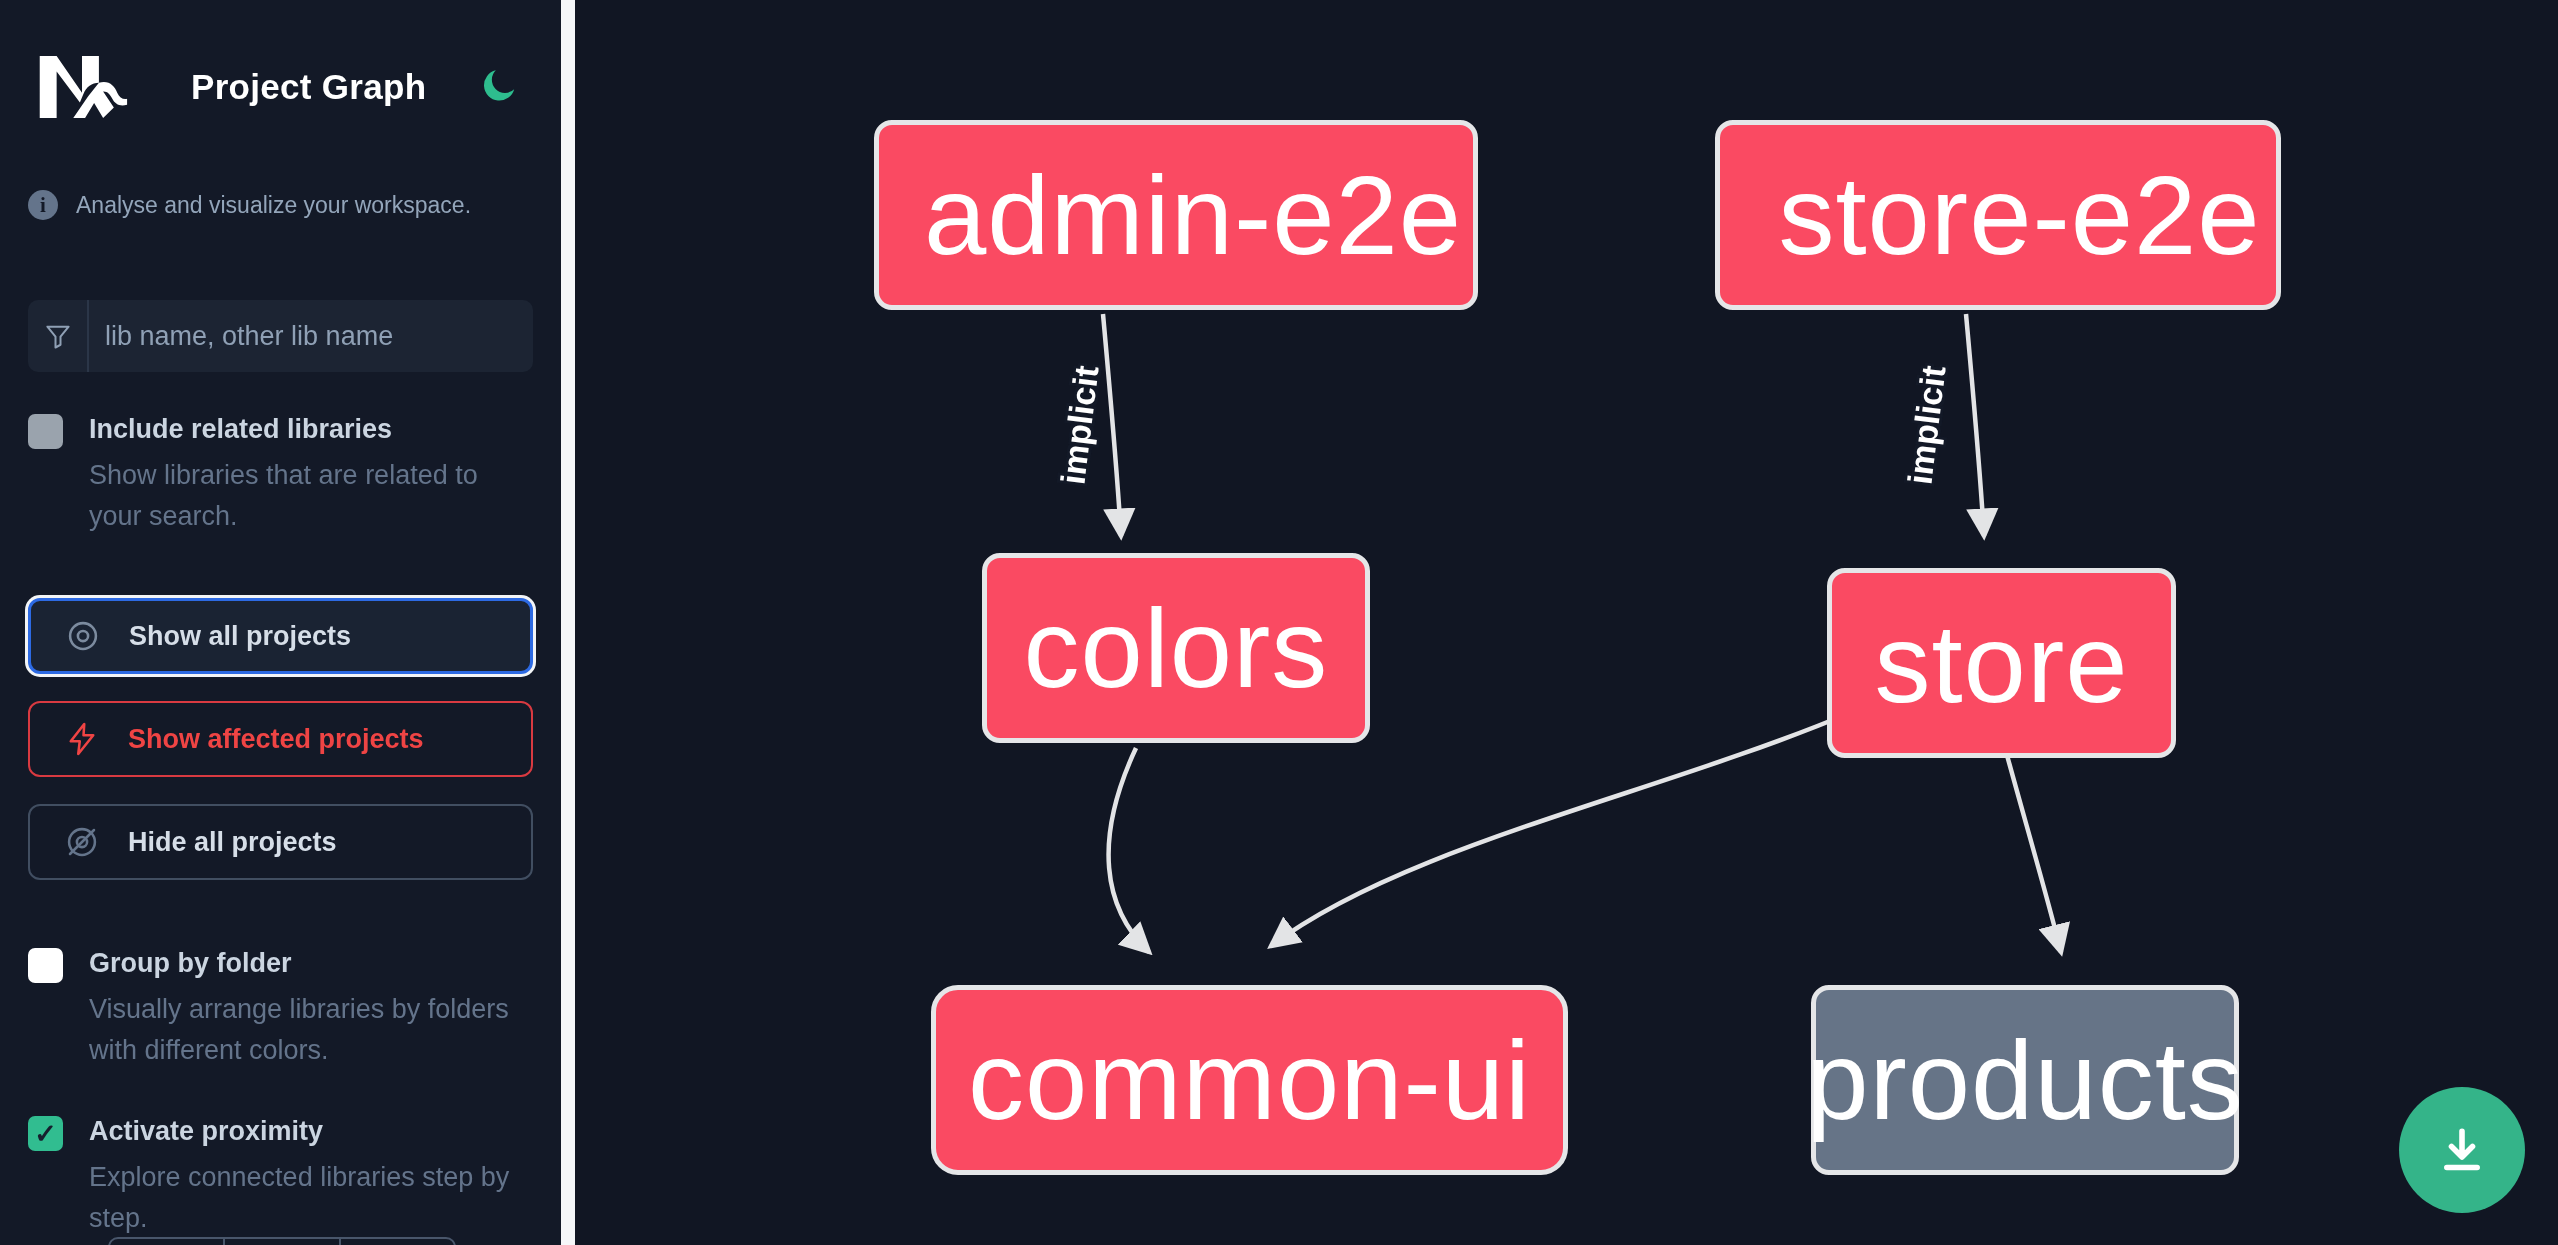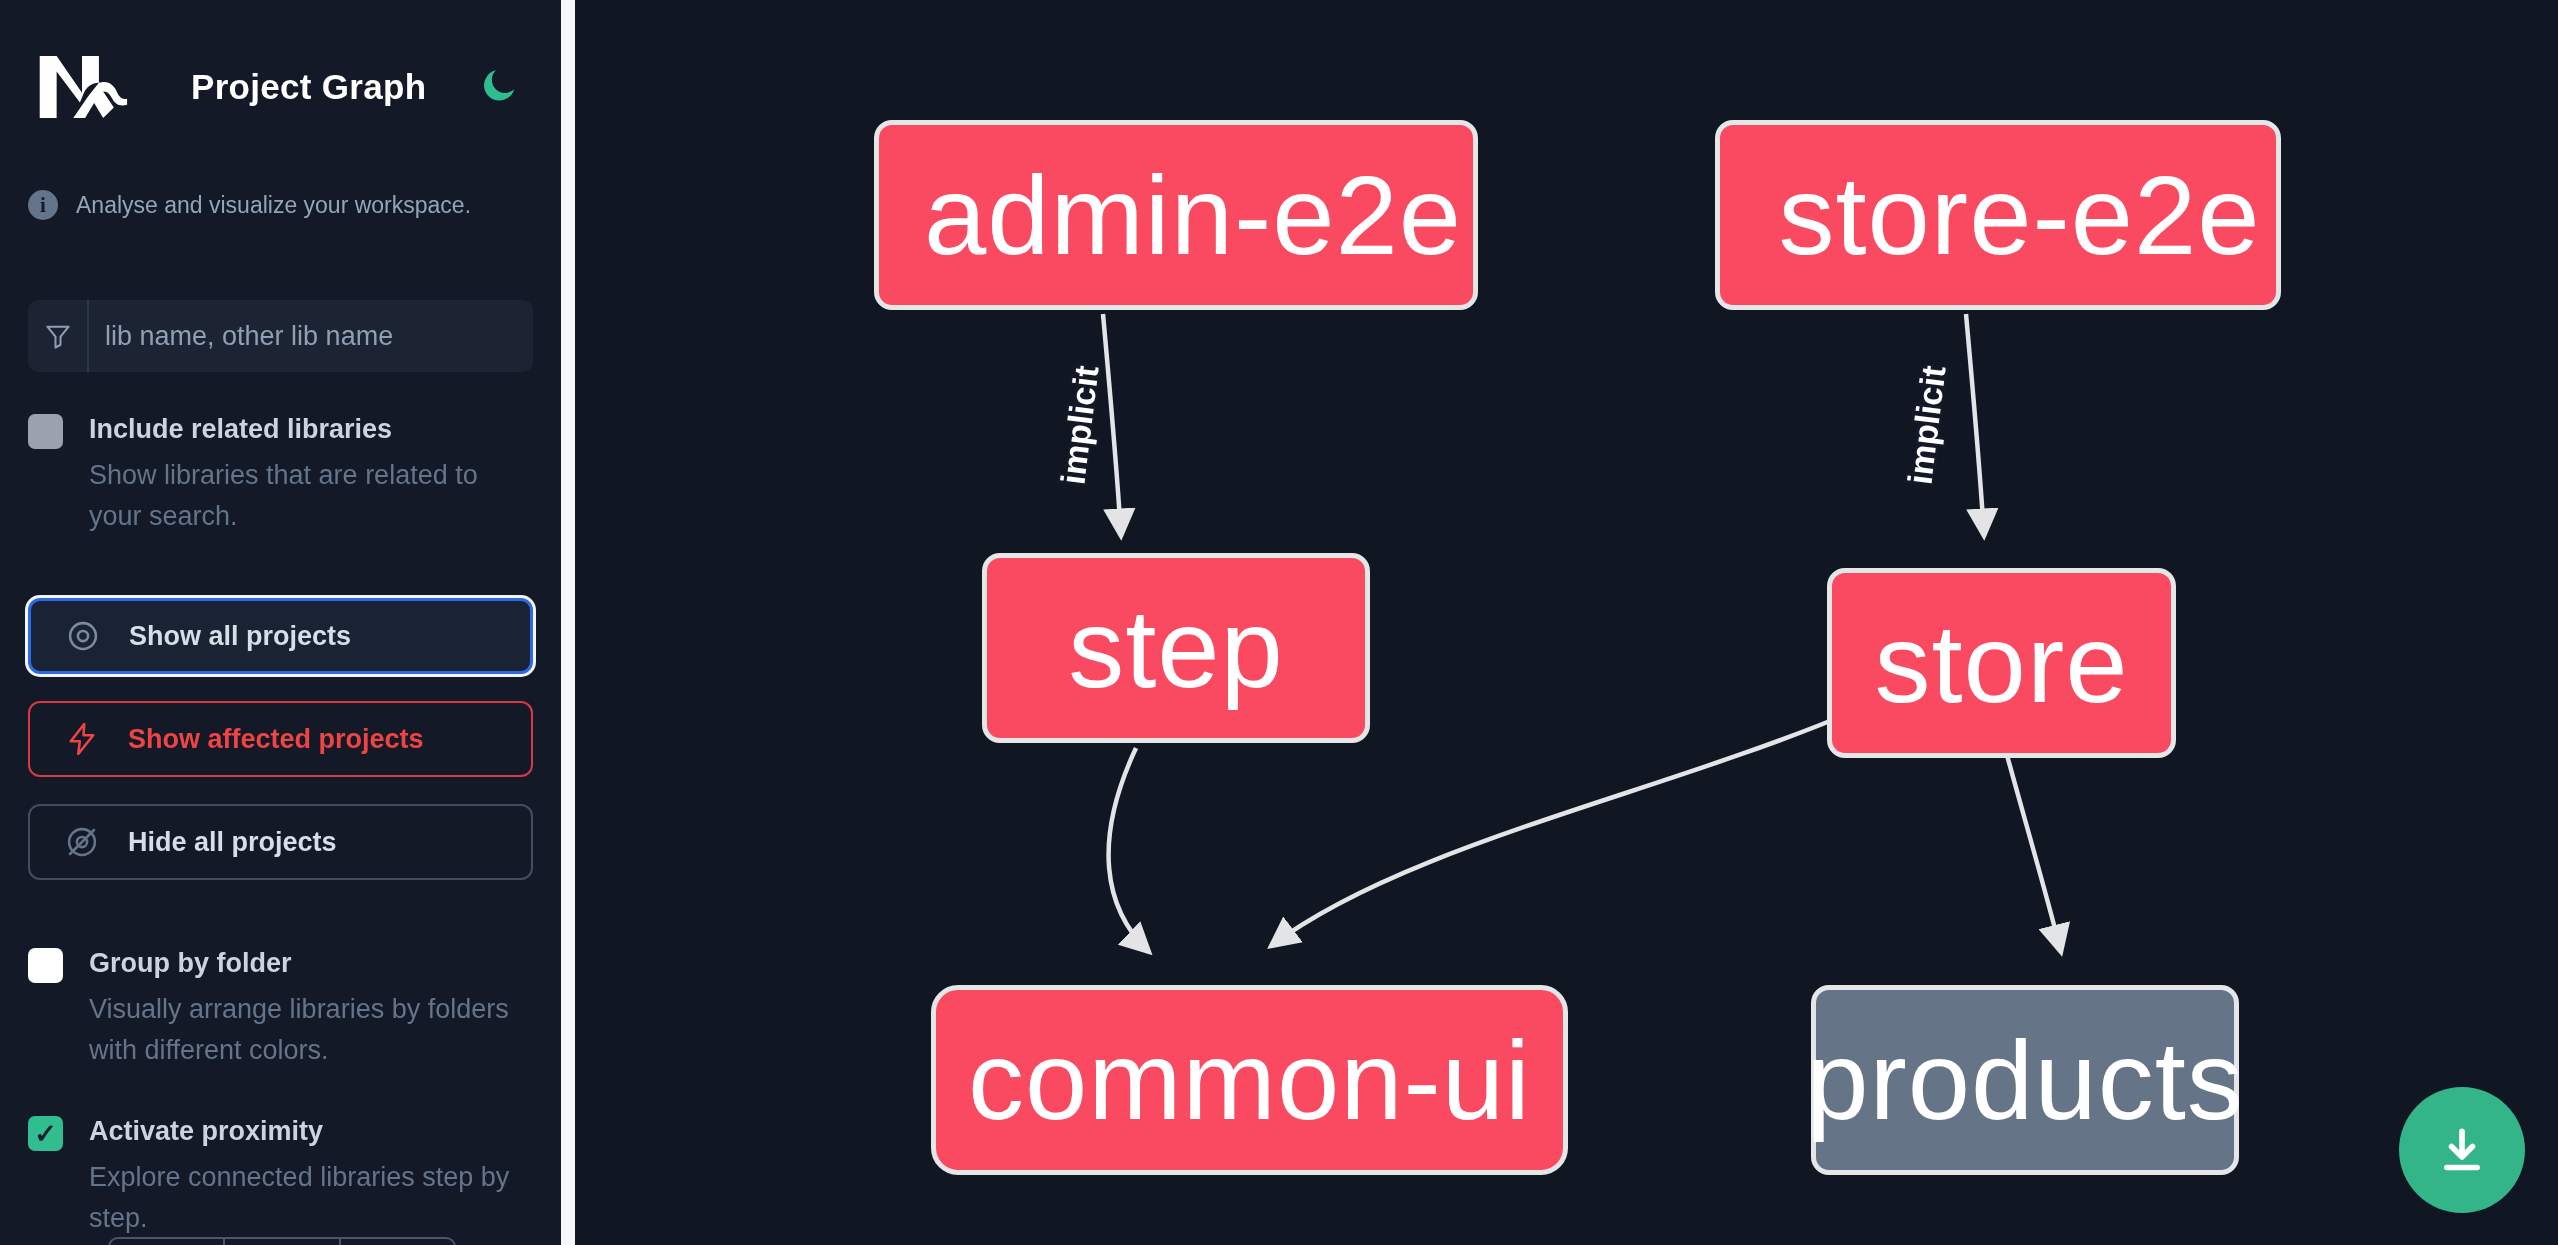--- a/index.html
+++ b/index.html
@@ -179,21 +179,21 @@
         <path class="edge" d="M 528 314 C 535 392 542 468 546 536" marker-end="url(#arrow)"></path>
         <path class="edge" d="M 1391 314 C 1398 392 1405 468 1409 536" marker-end="url(#arrow)"></path>
         <path class="edge" d="M 561 748 C 518 840 528 908 574 952" marker-end="url(#arrow)"></path>
         <path class="edge" d="M 1277 712 C 1080 795 830 845 696 946" marker-end="url(#arrow)"></path>
         <path class="edge" d="M 1430 748 C 1452 828 1472 896 1486 952" marker-end="url(#arrow)"></path>
       </g>
   </svg>
   <div id="node-layer">
       <div class="node affected" style="left: 299px; top: 120px; width: 604px; height: 190px; padding-left: 34px;">admin-e2e</div>
       <div class="node affected" style="left: 1140px; top: 120px; width: 566px; height: 190px; padding-left: 43px;">store-e2e</div>
-      <div class="node affected" style="left: 407px; top: 553px; width: 388px; height: 190px;">step</div>
+      <div class="node affected" style="left: 407px; top: 553px; width: 388px; height: 190px;">colors</div>
       <div class="node affected" style="left: 1252px; top: 568px; width: 349px; height: 190px;">store</div>
       <div class="node affected" style="left: 356px; top: 985px; width: 637px; height: 190px; border-radius: 27px;">common-ui</div>
       <div class="node unaffected" style="left: 1236px; top: 985px; width: 428px; height: 190px;">products</div>
       <div class="edge-label" style="left: 505px; top: 425px; transform: translate(-50%, -50%) rotate(-83deg);">implicit</div>
       <div class="edge-label" style="left: 1352px; top: 425px; transform: translate(-50%, -50%) rotate(-83deg);">implicit</div>
     </div>
   <button class="fab">
     <svg viewBox="0 0 24 24" fill="none" stroke-width="2.4" stroke-linecap="round" stroke-linejoin="round">
       <path d="M12 4 v10 M7.5 10.5 L12 15 l4.5-4.5 M5.5 19.5 h13"></path>
     </svg>

